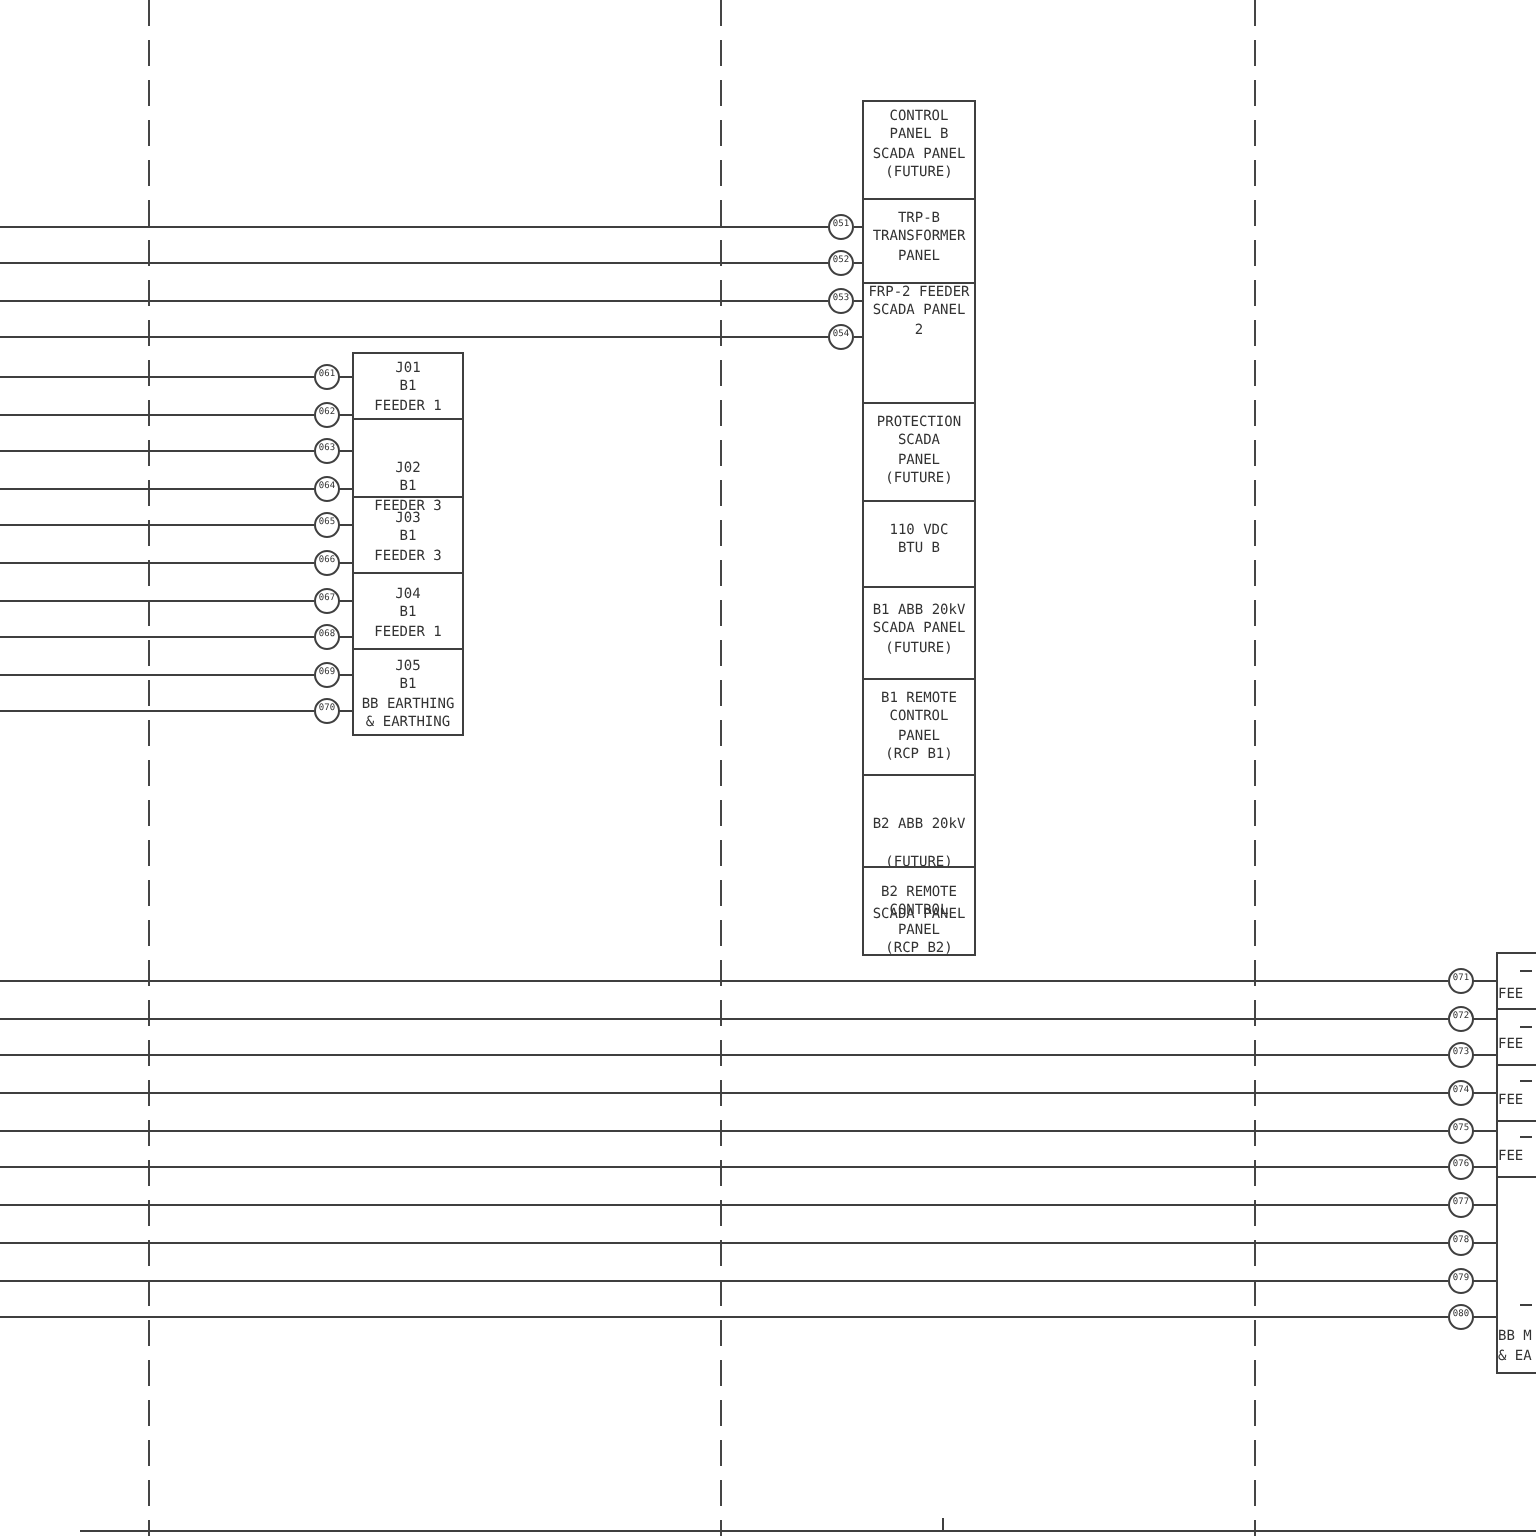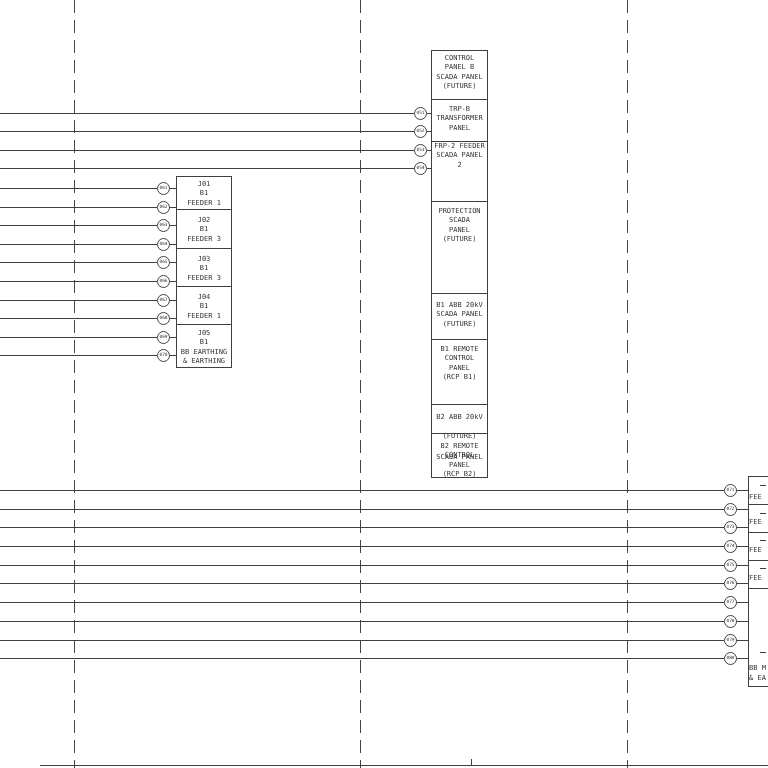--- a/index.html
+++ b/index.html
@@ -122,52 +122,56 @@
     <div>FRP-2 FEEDER</div>
     <div>SCADA PANEL</div>
     <div>2</div>
   </div>
   <div class="cell" style="top:150px;height:49px;padding-top:5px">
     <div>PROTECTION</div>
     <div>SCADA</div>
     <div>PANEL</div>
     <div>(FUTURE)</div>
   </div>
+  <div class="cell" style="top:199px;height:43px;padding-top:10px">
+    <div>110 VDC</div>
+    <div>BTU B</div>
+  </div>
   <div class="cell" style="top:242px;height:46px;padding-top:7px">
     <div>B1 ABB 20kV</div>
     <div>SCADA PANEL</div>
     <div>(FUTURE)</div>
   </div>
   <div class="cell" style="top:288px;height:47px;padding-top:5px">
     <div>B1 REMOTE</div>
     <div>CONTROL</div>
     <div>PANEL</div>
     <div>(RCP B1)</div>
   </div>
-  <div class="cell" style="top:353px;height:46px;padding-top:8px">
+  <div class="cell" style="top:336px;height:46px;padding-top:20px">
     <div>B2 ABB 20kV</div>
     <div></div>
     <div>(FUTURE)</div>
   </div>
   <div class="cell" style="top:382px;height:46px;padding-top:8px">
     <div>B2 REMOTE</div>
     <div>CONTROL</div>
     <div>PANEL</div>
     <div>(RCP B2)</div>
     <div class="overlap" style="top:19px">SCADA PANEL</div>
   </div>
 </div>
 
 <div class="stack" style="left:176px;top:176px;width:56px;height:192px">
   <div class="cell first" style="top:0;height:32px;padding-top:3px">
     <div>J01</div>
     <div>B1</div>
     <div>FEEDER 1</div>
   </div>
-  <div class="cell" style="top:32px;height:39px;padding-top:6px">
+  <div class="cell" style="top:32px;height:39px;padding-top:20px">
     <div>J02</div>
     <div>B1</div>
     <div>FEEDER 3</div>
   </div>
   <div class="cell" style="top:71px;height:38px;padding-top:6px">
     <div>J03</div>
     <div>B1</div>
     <div>FEEDER 3</div>
   </div>
   <div class="cell" style="top:109px;height:38px;padding-top:6px">

